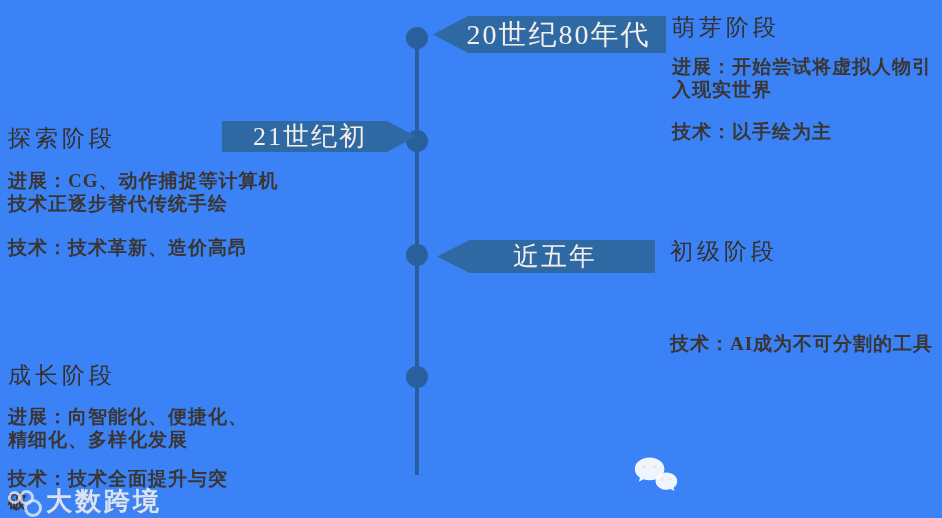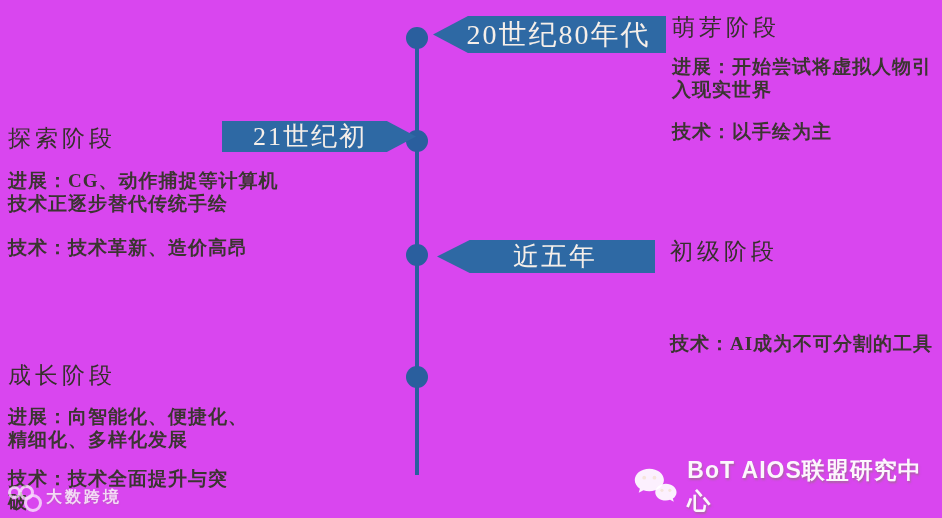--- a/index.html
+++ b/index.html
@@ -3,21 +3,21 @@
 <meta charset="utf-8">
 <style>
   html, body {
     margin: 0;
     padding: 0;
   }
   #canvas {
     position: relative;
     width: 942px;
     height: 518px;
-    background: #d946ef;
+    background: #3b82f6;
     overflow: hidden;
     font-family: "Liberation Serif", "DejaVu Serif", serif;
     color: #3b3531;
   }
   
   .spine {
     position: absolute;
     left: 415px;
     top: 38px;
     width: 4px;
@@ -98,21 +98,21 @@
   .wm-left {
     position: absolute;
     left: 6px;
     top: 484px;
     display: flex;
     align-items: center;
     gap: 6px;
     color: rgba(255,255,255,0.78);
     font-family: "Liberation Sans", "DejaVu Sans", sans-serif;
     font-weight: bold;
-    font-size: 16px;
+    font-size: 26px;
     letter-spacing: 3px;
     text-shadow: 0 1px 2px rgba(150,130,120,0.35);
   }
   .wm-left-logo {
     position: relative;
     width: 34px;
     height: 26px;
     opacity: 0.8;
   }
   .wm-left-logo span {
@@ -193,16 +193,15 @@
         <path d="M22 3 C11.5 3 3.5 9.5 3.5 17.5 C3.5 22 6 25.8 10 28.4 L8.5 33.5 L14.5 30.3 C16.8 31.1 19.3 31.6 22 31.6 C32.5 31.6 40.5 25.4 40.5 17.5 C40.5 9.5 32.5 3 22 3 Z"></path>
         <path d="M43 22 C35.5 22 29.5 26.8 29.5 32.8 C29.5 38.8 35.5 43.5 43 43.5 C44.9 43.5 46.7 43.2 48.3 42.6 L53 45 L51.8 41 C54.7 39 56.5 36.1 56.5 32.8 C56.5 26.8 50.5 22 43 22 Z"></path>
       </g>
       <g fill="#f5e4dc">
         <circle cx="15.5" cy="14.5" r="2.4"></circle>
         <circle cx="28.5" cy="14.5" r="2.4"></circle>
         <circle cx="38" cy="30.5" r="2"></circle>
         <circle cx="48" cy="30.5" r="2"></circle>
       </g>
     </svg>
-    <span>BoT AIOS联盟研究中心</span>
   </div>
 
 </div>
 
 </body></html>

